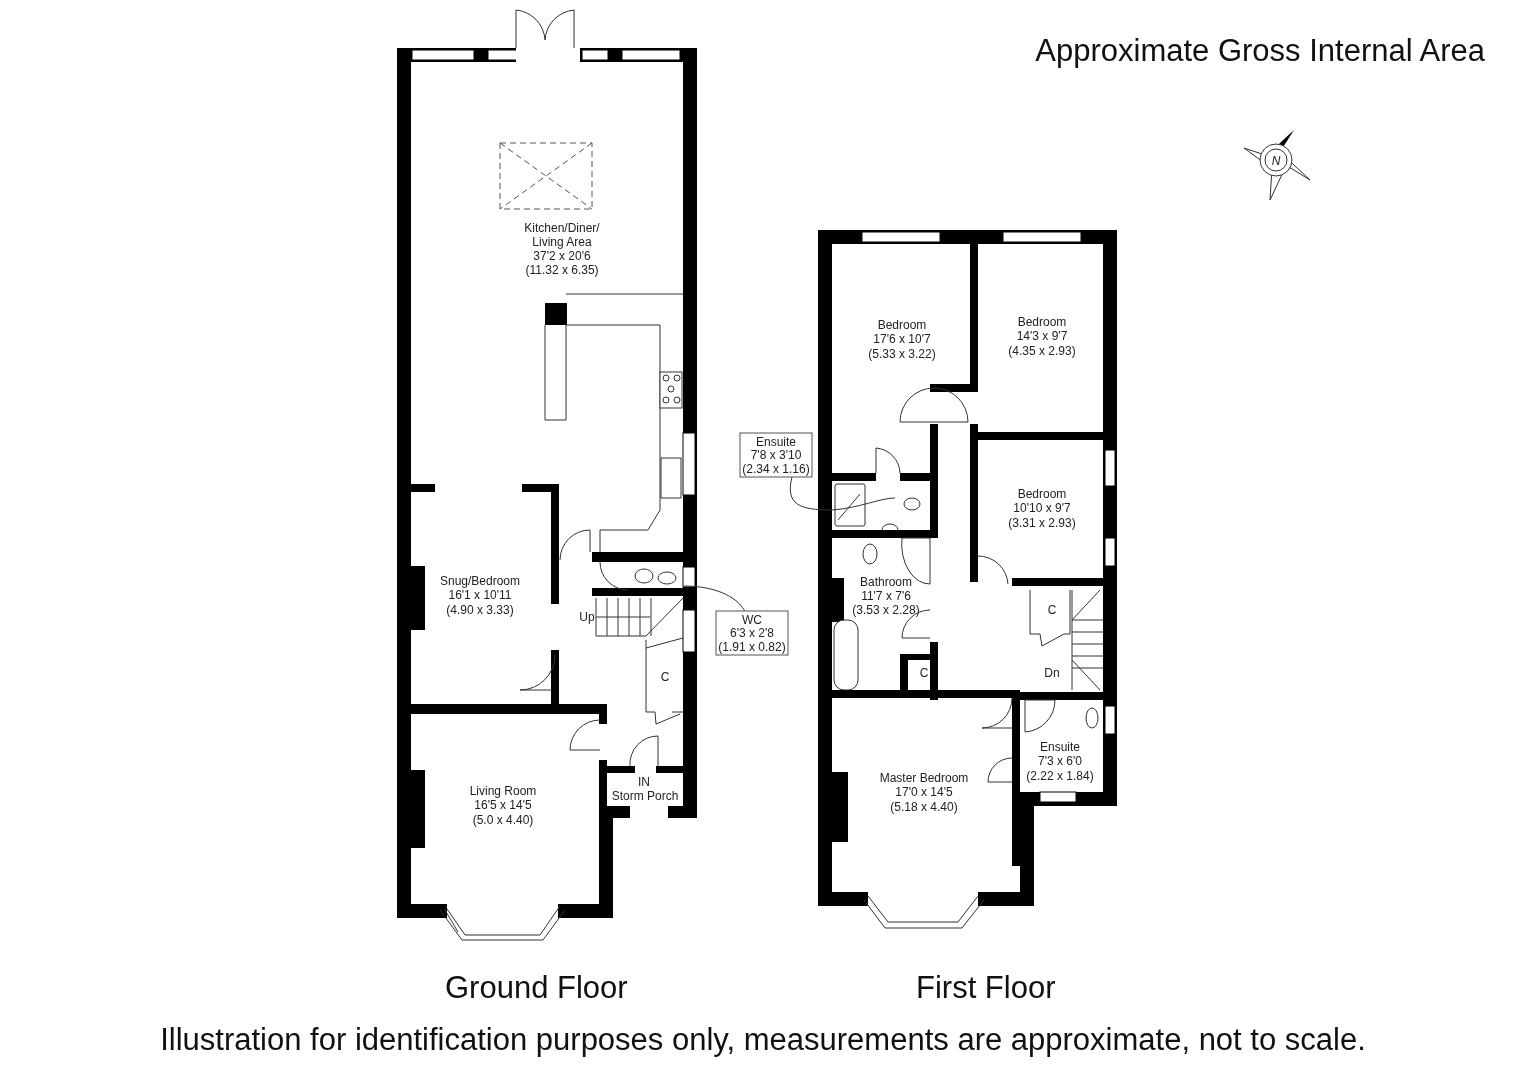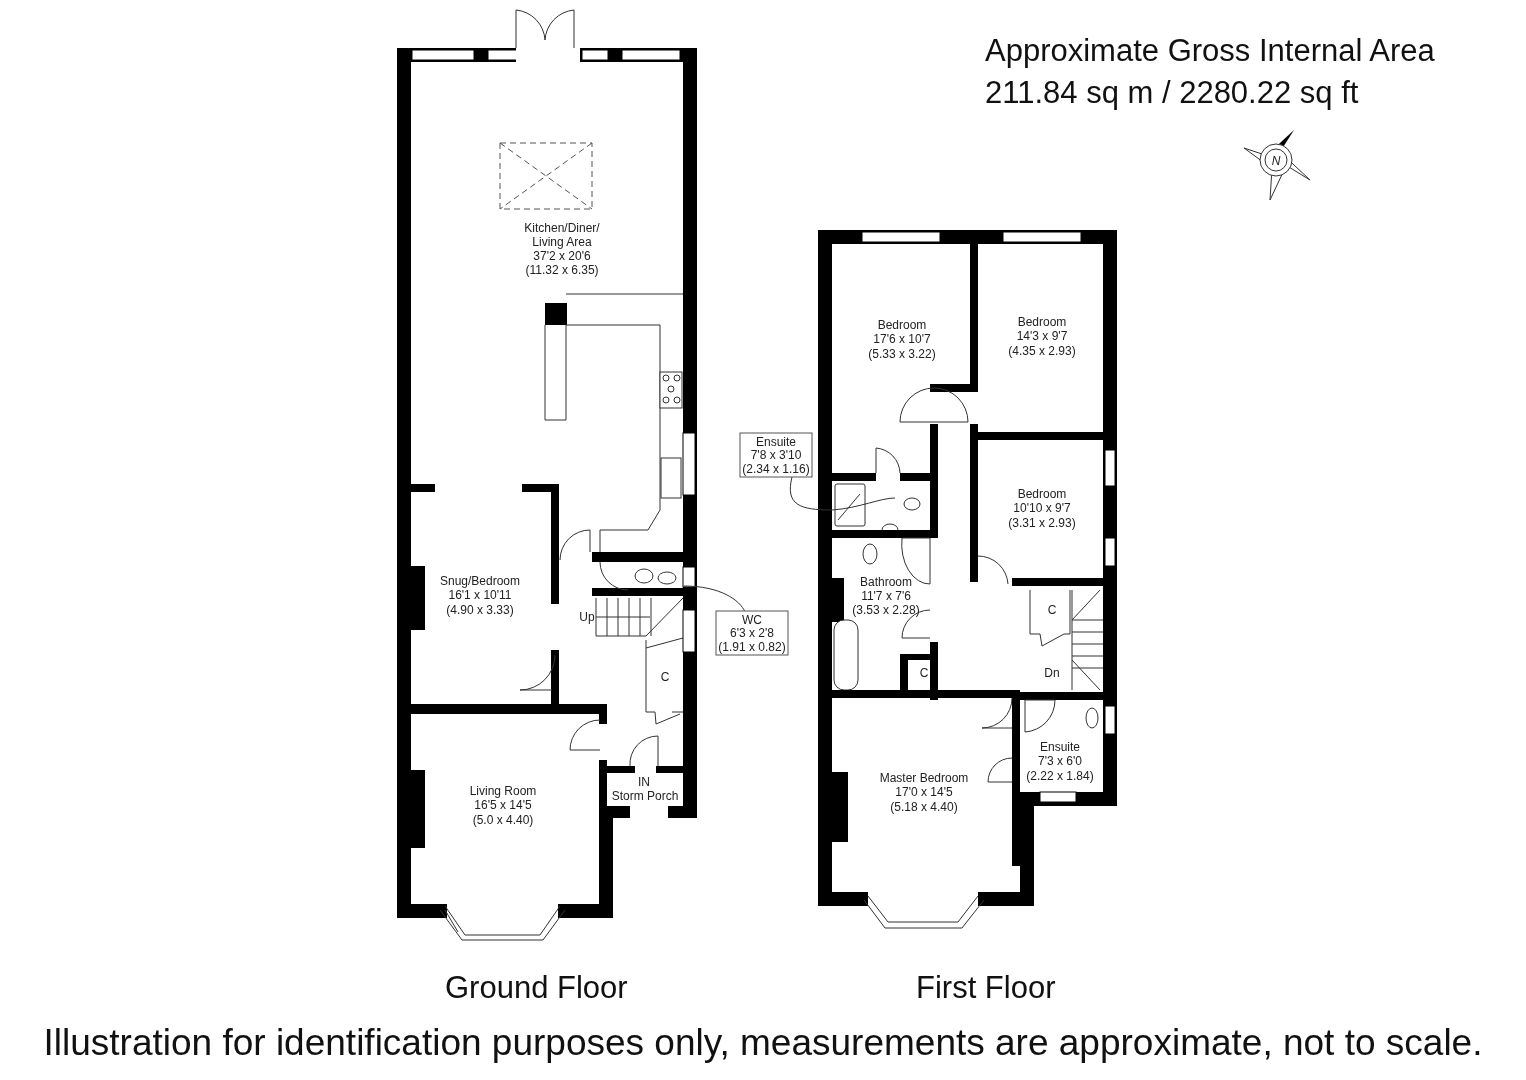--- a/index.html
+++ b/index.html
@@ -1,31 +1,30 @@
 <!DOCTYPE html>
 <html><head>
 <meta charset="utf-8">
 <style>
   html, body { margin: 0; padding: 0; background: #ffffff; }
   body { width: 1526px; height: 1080px; position: relative; overflow: hidden; font-family: "Liberation Sans", sans-serif; color: #111; }
-  .area-title { position: absolute; left: 985px; top: 30px; width: 500px; text-align: left; font-size: 31px; line-height: 42px; }
+  .area-title { position: absolute; left: 985px; top: 30px; width: 500px; text-align: right; font-size: 31px; line-height: 42px; }
   .floor-label { position: absolute; top: 970px; font-size: 31px; }
-  .disclaimer { position: absolute; left: 0; top: 1022px; width: 1526px; text-align: center; font-size: 37px; }
+  .disclaimer { position: absolute; left: 0; top: 1022px; width: 1526px; text-align: center; font-size: 31px; }
   svg.plan { position: absolute; left: 0; top: 0; }
   .room-label { font-family: "Liberation Sans", sans-serif; font-size: 12px; fill: #222; text-anchor: middle; }
   .wall { fill: #000; }
   .thin { fill: none; stroke: #333; stroke-width: 1; }
   .win { fill: #fff; stroke: #000; stroke-width: 1; }
 </style>
 </head>
 <body>
 
 <div class="area-title">
   <div>Approximate Gross Internal Area</div>
-  <div>211.84 sq m / 2280.22 sq ft</div>
 </div>
 
 <svg class="plan" width="1526" height="1080" viewBox="0 0 1526 1080">
 
   <g transform="translate(1276,160)">
     <polygon points="-32,-12 -8,-4 -2,10" class="thin" fill="#fff"></polygon>
     <polygon points="34,20 8,4 2,-10" class="thin" fill="#fff"></polygon>
     <polygon points="-6,40 -4,8 10,6" class="thin" fill="#fff"></polygon>
     <polygon points="18,-30 4,-8 -8,-6" fill="#000"></polygon>
     <circle r="16" fill="#fff" stroke="#333"></circle>

